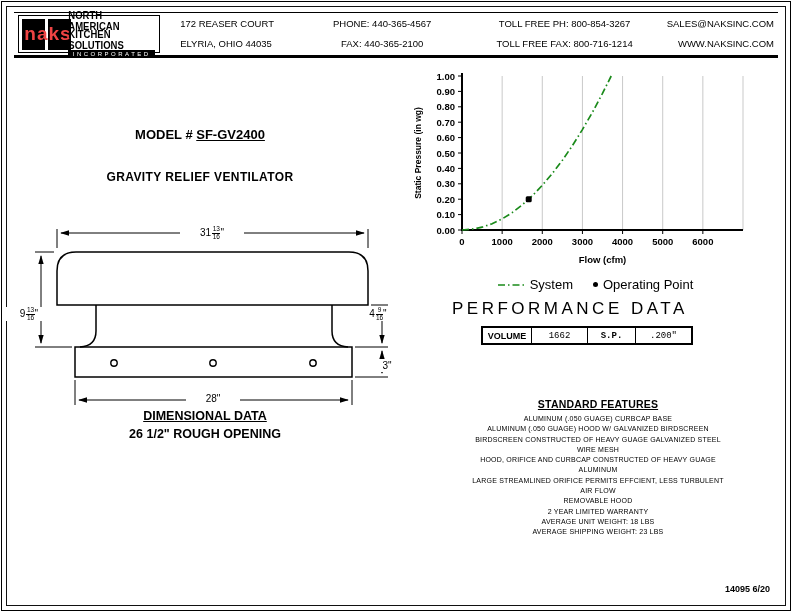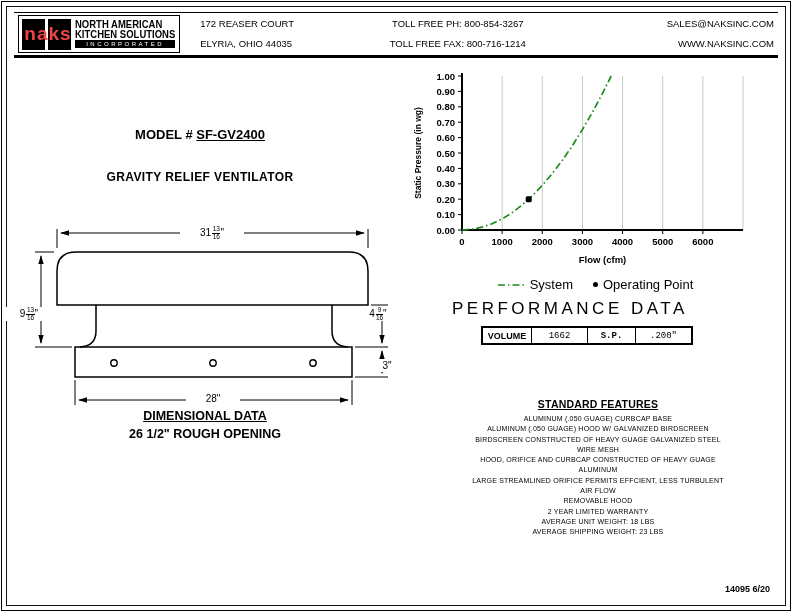--- a/index.html
+++ b/index.html
@@ -91,20 +91,24 @@
       </div>
       <div class="logo-text">
         <div class="lt-big">NORTH AMERICAN</div>
         <div class="lt-big">KITCHEN SOLUTIONS</div>
         <div class="lt-bar">INCORPORATED</div>
       </div>
     </div>
     <div class="hcol hcol-addr">
       <div>172 REASER COURT</div>
       <div>ELYRIA, OHIO 44035</div>
+    </div>
+    <div class="hcol hcol-phone">
+      <div>PHONE: 440-365-4567</div>
+      <div>FAX: 440-365-2100</div>
     </div>
     <div class="hcol hcol-toll">
       <div>TOLL FREE PH: 800-854-3267</div>
       <div>TOLL FREE FAX: 800-716-1214</div>
     </div>
     <div class="hcol hcol-web">
       <div>SALES@NAKSINC.COM</div>
       <div>WWW.NAKSINC.COM</div>
     </div>
   </header>

